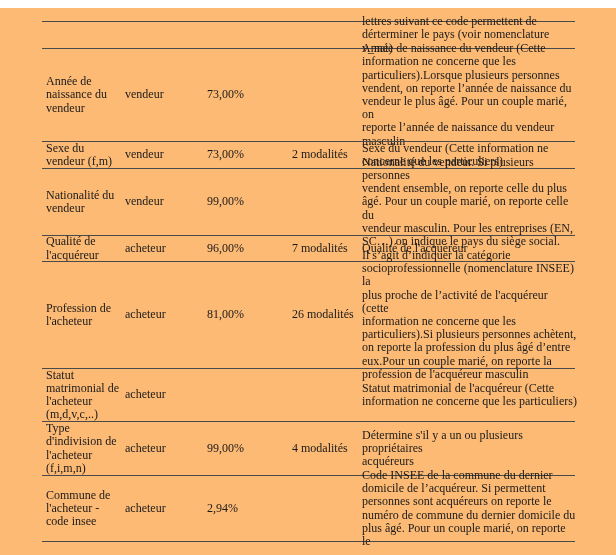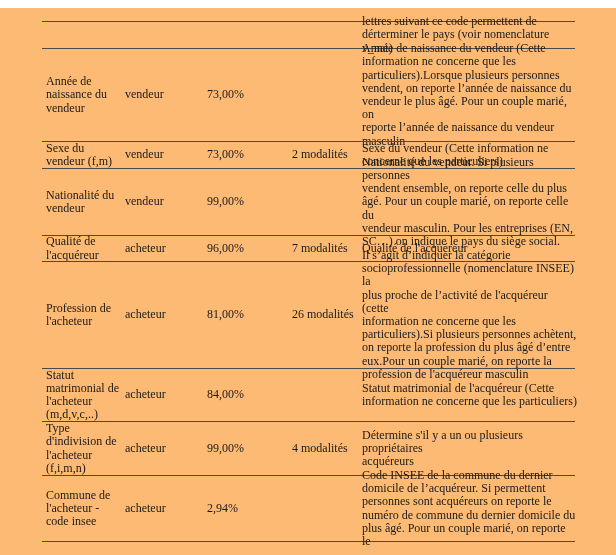--- a/index.html
+++ b/index.html
@@ -129,21 +129,20 @@
 eux.Pour un couple marié, on reporte la
 profession de l'acquéreur masculin</div>
     </div>
 
     <div class="row" style="height:53px">
       <div class="cell c1">Statut
 matrimonial de
 l'acheteur
 (m,d,v,c,..)</div>
       <div class="cell c2">acheteur</div>
-      <div class="cell c3">84,00%</div>
       <div class="cell c5">Statut matrimonial de l'acquéreur (Cette
 information ne concerne que les particuliers)</div>
     </div>
 
     <div class="row" style="height:54px">
       <div class="cell c1">Type
 d'indivision de
 l'acheteur
 (f,i,m,n)</div>
       <div class="cell c2">acheteur</div>

